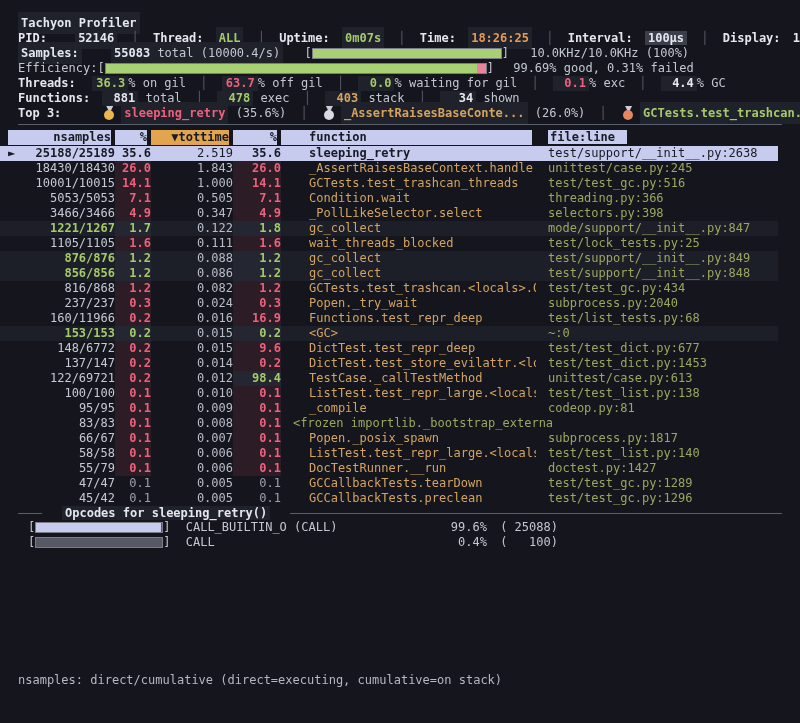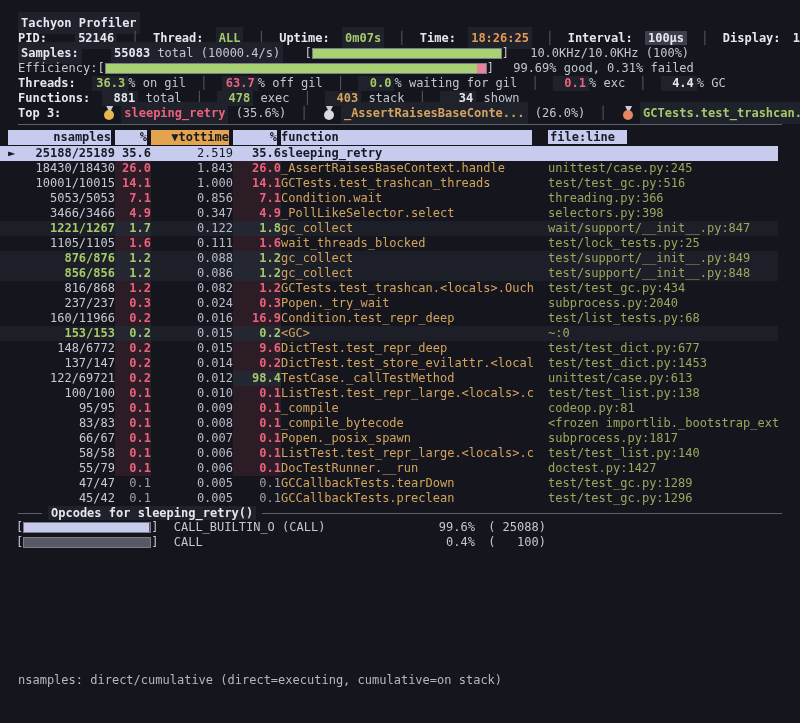--- a/index.html
+++ b/index.html
@@ -31,49 +31,49 @@
   .bar .fill{display:inline-block;height:100%;vertical-align:top}
   .f-green{background:var(--bar-green)} .f-pink{background:var(--bar-pink)} .f-lav{background:var(--lav)}
   
   .medal{display:inline-block;width:11px;height:14px;position:relative;margin:0 6px 0 2px;vertical-align:-3px}
   .medal i{position:absolute;left:2px;top:0;width:7px;height:7px;background:#c9cdd9;
            clip-path:polygon(0 0,100% 0,50% 100%)}
   .medal b{position:absolute;left:0;bottom:0;width:10px;height:10px;border-radius:50%}
   .medal.gold b{background:#e7b84d}.medal.silver b{background:#d7dae2}.medal.bronze b{background:#e2875f}
   
   .hline{height:1px;background:#5a5f6c;margin:3px 18px 5px}
-  .op-div{display:flex;align-items:center;height:14px;margin:0 18px;gap:6px}
+  .op-div{display:flex;align-items:center;height:14px;margin:0 18px;gap:20px}
   .op-div .seg{height:1px;background:#5a5f6c}
   .op-div .seg.l{width:24px}.op-div .seg.r{flex:1}
   .op-title{font-weight:bold;color:var(--bright);background:var(--chip);padding:0 3px}
   
   .trow{display:flex;height:15px;line-height:15px;margin-right:22px;padding-left:8px}
   .c-arrow{width:14px;flex:none;color:var(--dark-text);font-weight:bold}
   .c-ns{width:93px;flex:none;text-align:right;color:#c6cad4}
   .c-p1{width:36px;flex:none;text-align:right}
   .c-tt{width:82px;flex:none;text-align:right;color:#b9bdc9}
   .c-p2{width:48px;flex:none;text-align:right}
-  .c-fn{width:255px;flex:none;padding-left:0;overflow:hidden;white-space:pre;color:var(--amber)}
+  .c-fn{width:255px;flex:none;padding-left:28px;overflow:hidden;white-space:pre;color:var(--amber)}
   .c-fl{flex:1;padding-left:12px;overflow:hidden;white-space:pre;color:var(--olive)}
   .thead{margin-bottom:1px}
   .thead .hcell{background:var(--lav);color:var(--dark-text);font-weight:bold;border-right:4px solid var(--bg)}
   .thead .c-arrow{background:var(--lav);border-right:0}
   .thead .c-tt{background:var(--hdr-orange);color:var(--dark-text)}
   .thead .c-fl{background:transparent;border-right:0;padding-left:12px}
   .thead .hchip{background:var(--lav);color:var(--dark-text);font-weight:bold;padding:16px 12px 0 2px}
   .n-red{color:var(--red);font-weight:bold;background:#2b1c25}
   .n-green{color:var(--green);font-weight:bold;background:#242732}
   .n-plain{color:#9ba1ad}
   .g-text{color:var(--green);font-weight:bold}
   .tint{background:#1c1e28}
   .sel{background:var(--lav)}
   .sel span{color:var(--dark-text) !important;background:transparent !important}
   .sel .c-ns,.sel .c-fn{font-weight:bold}
   
-  .op-row{height:15px;line-height:15px;padding-left:16px;white-space:nowrap}
+  .op-row{height:15px;line-height:15px;padding-left:28px;white-space:nowrap}
   .op-bar{width:128px}
   .op-name{display:inline-block;width:228px;margin-left:8px;overflow:hidden;vertical-align:top}
   .op-pct{display:inline-block;width:66px;text-align:right;vertical-align:top}
   .op-count{white-space:pre;margin-left:6px}
   .footer{color:#b4b8c4}
 </style>
 </head>
 <body>
 
 <div class="term">
@@ -160,20 +160,21 @@
   </div>
 
   <div id="tbody">
     <div class="trow sel">
       <span class="c-arrow">►</span>
       <span class="c-ns">25188/25189</span>
       <span class="c-p1 n-red">35.6</span>
       <span class="c-tt">2.519</span>
       <span class="c-p2 n-red">35.6</span>
       <span class="c-fn">sleeping_retry</span>
+      <span class="c-fl">test/support/__init__.py:2638</span>
     </div>
 
     <div class="trow">
       <span class="c-arrow"></span>
       <span class="c-ns">18430/18430</span>
       <span class="c-p1 n-red">26.0</span>
       <span class="c-tt">1.843</span>
       <span class="c-p2 n-red">26.0</span>
       <span class="c-fn">_AssertRaisesBaseContext.handle</span>
       <span class="c-fl">unittest/case.py:245</span>
@@ -186,21 +187,21 @@
       <span class="c-tt">1.000</span>
       <span class="c-p2 n-red">14.1</span>
       <span class="c-fn">GCTests.test_trashcan_threads</span>
       <span class="c-fl">test/test_gc.py:516</span>
     </div>
 
     <div class="trow">
       <span class="c-arrow"></span>
       <span class="c-ns">5053/5053</span>
       <span class="c-p1 n-red">7.1</span>
-      <span class="c-tt">0.856</span>
+      <span class="c-tt">0.505</span>
       <span class="c-p2 n-red">7.1</span>
       <span class="c-fn">Condition.wait</span>
       <span class="c-fl">threading.py:366</span>
     </div>
 
     <div class="trow">
       <span class="c-arrow"></span>
       <span class="c-ns">3466/3466</span>
       <span class="c-p1 n-red">4.9</span>
       <span class="c-tt">0.347</span>
@@ -209,21 +210,21 @@
       <span class="c-fl">selectors.py:398</span>
     </div>
 
     <div class="trow tint">
       <span class="c-arrow"></span>
       <span class="c-ns g-text">1221/1267</span>
       <span class="c-p1 n-green">1.7</span>
       <span class="c-tt">0.122</span>
       <span class="c-p2 n-green">1.8</span>
       <span class="c-fn">gc_collect</span>
-      <span class="c-fl">wait/support/__init__.py:847</span>
+      <span class="c-fl">mode/support/__init__.py:847</span>
     </div>
 
     <div class="trow">
       <span class="c-arrow"></span>
       <span class="c-ns">1105/1105</span>
       <span class="c-p1 n-red">1.6</span>
       <span class="c-tt">0.111</span>
       <span class="c-p2 n-red">1.6</span>
       <span class="c-fn">wait_threads_blocked</span>
       <span class="c-fl">test/lock_tests.py:25</span>
@@ -268,21 +269,21 @@
       <span class="c-fn">Popen._try_wait</span>
       <span class="c-fl">subprocess.py:2040</span>
     </div>
 
     <div class="trow">
       <span class="c-arrow"></span>
       <span class="c-ns">160/11966</span>
       <span class="c-p1 n-red">0.2</span>
       <span class="c-tt">0.016</span>
       <span class="c-p2 n-red">16.9</span>
-      <span class="c-fn">Condition.test_repr_deep</span>
+      <span class="c-fn">Functions.test_repr_deep</span>
       <span class="c-fl">test/list_tests.py:68</span>
     </div>
 
     <div class="trow tint">
       <span class="c-arrow"></span>
       <span class="c-ns g-text">153/153</span>
       <span class="c-p1 n-green">0.2</span>
       <span class="c-tt">0.015</span>
       <span class="c-p2 n-green">0.2</span>
       <span class="c-fn">&lt;GC&gt;</span>
@@ -338,21 +339,20 @@
       <span class="c-fn">_compile</span>
       <span class="c-fl">codeop.py:81</span>
     </div>
 
     <div class="trow">
       <span class="c-arrow"></span>
       <span class="c-ns">83/83</span>
       <span class="c-p1 n-red">0.1</span>
       <span class="c-tt">0.008</span>
       <span class="c-p2 n-red">0.1</span>
-      <span class="c-fn">_compile_bytecode</span>
       <span class="c-fl">&lt;frozen importlib._bootstrap_externa</span>
     </div>
 
     <div class="trow">
       <span class="c-arrow"></span>
       <span class="c-ns">66/67</span>
       <span class="c-p1 n-red">0.1</span>
       <span class="c-tt">0.007</span>
       <span class="c-p2 n-red">0.1</span>
       <span class="c-fn">Popen._posix_spawn</span>

